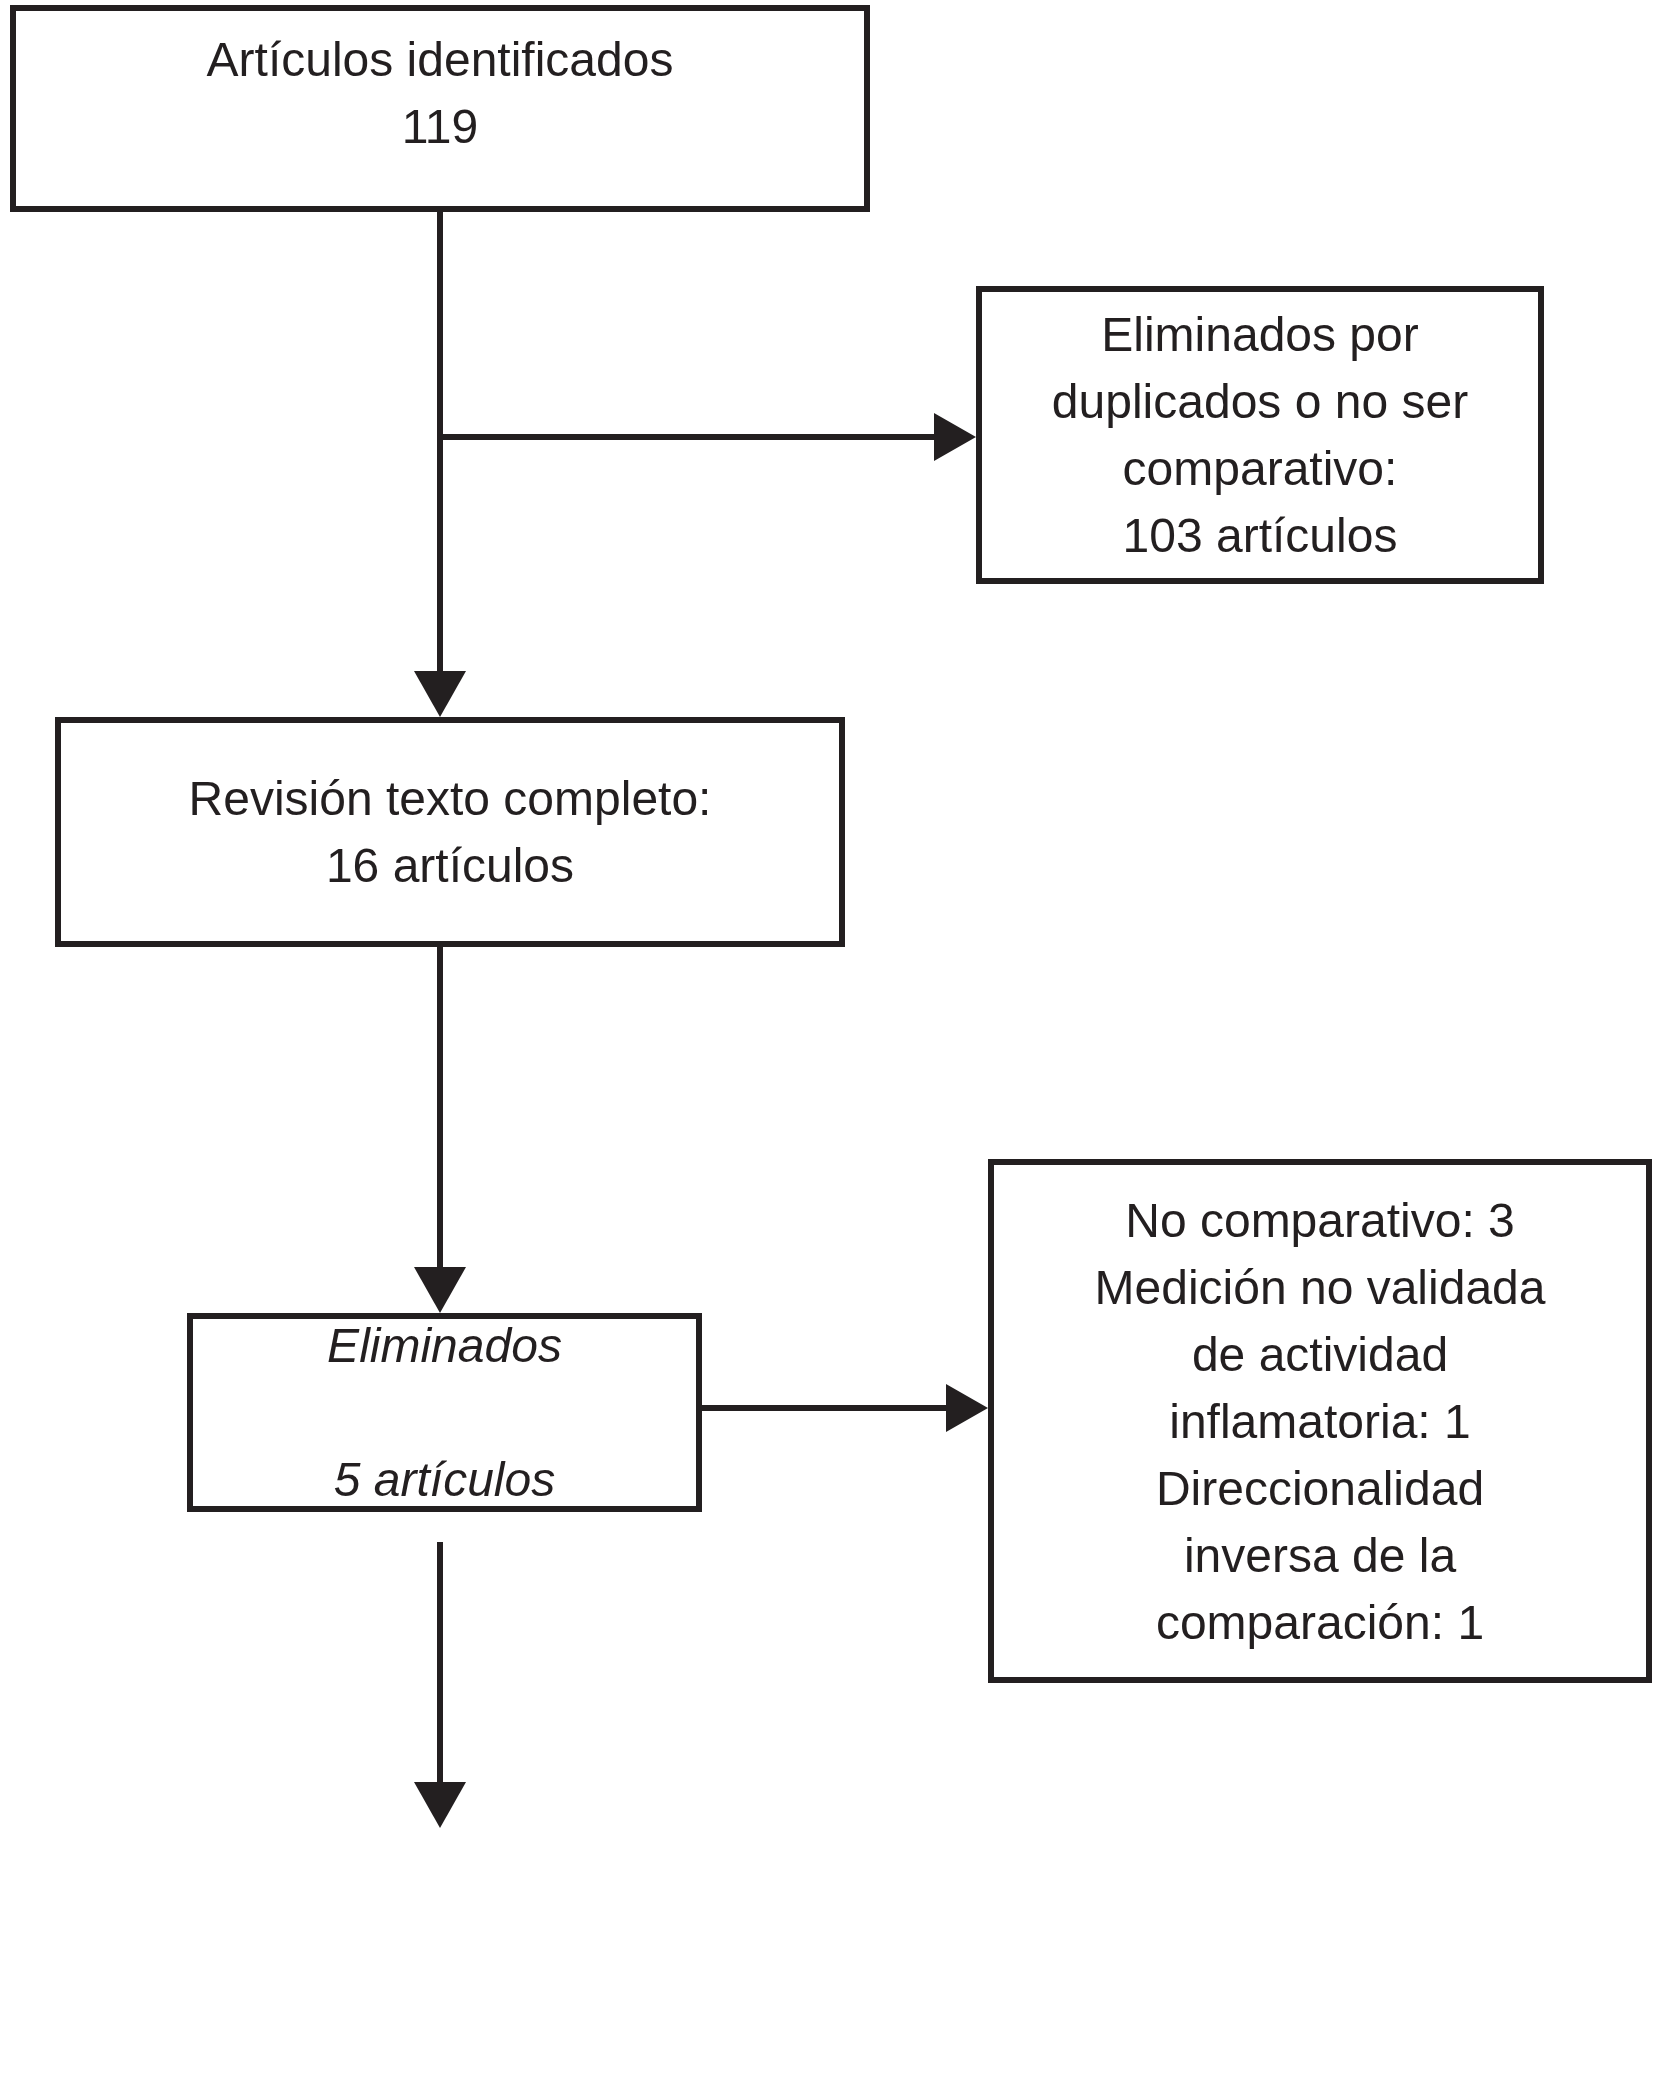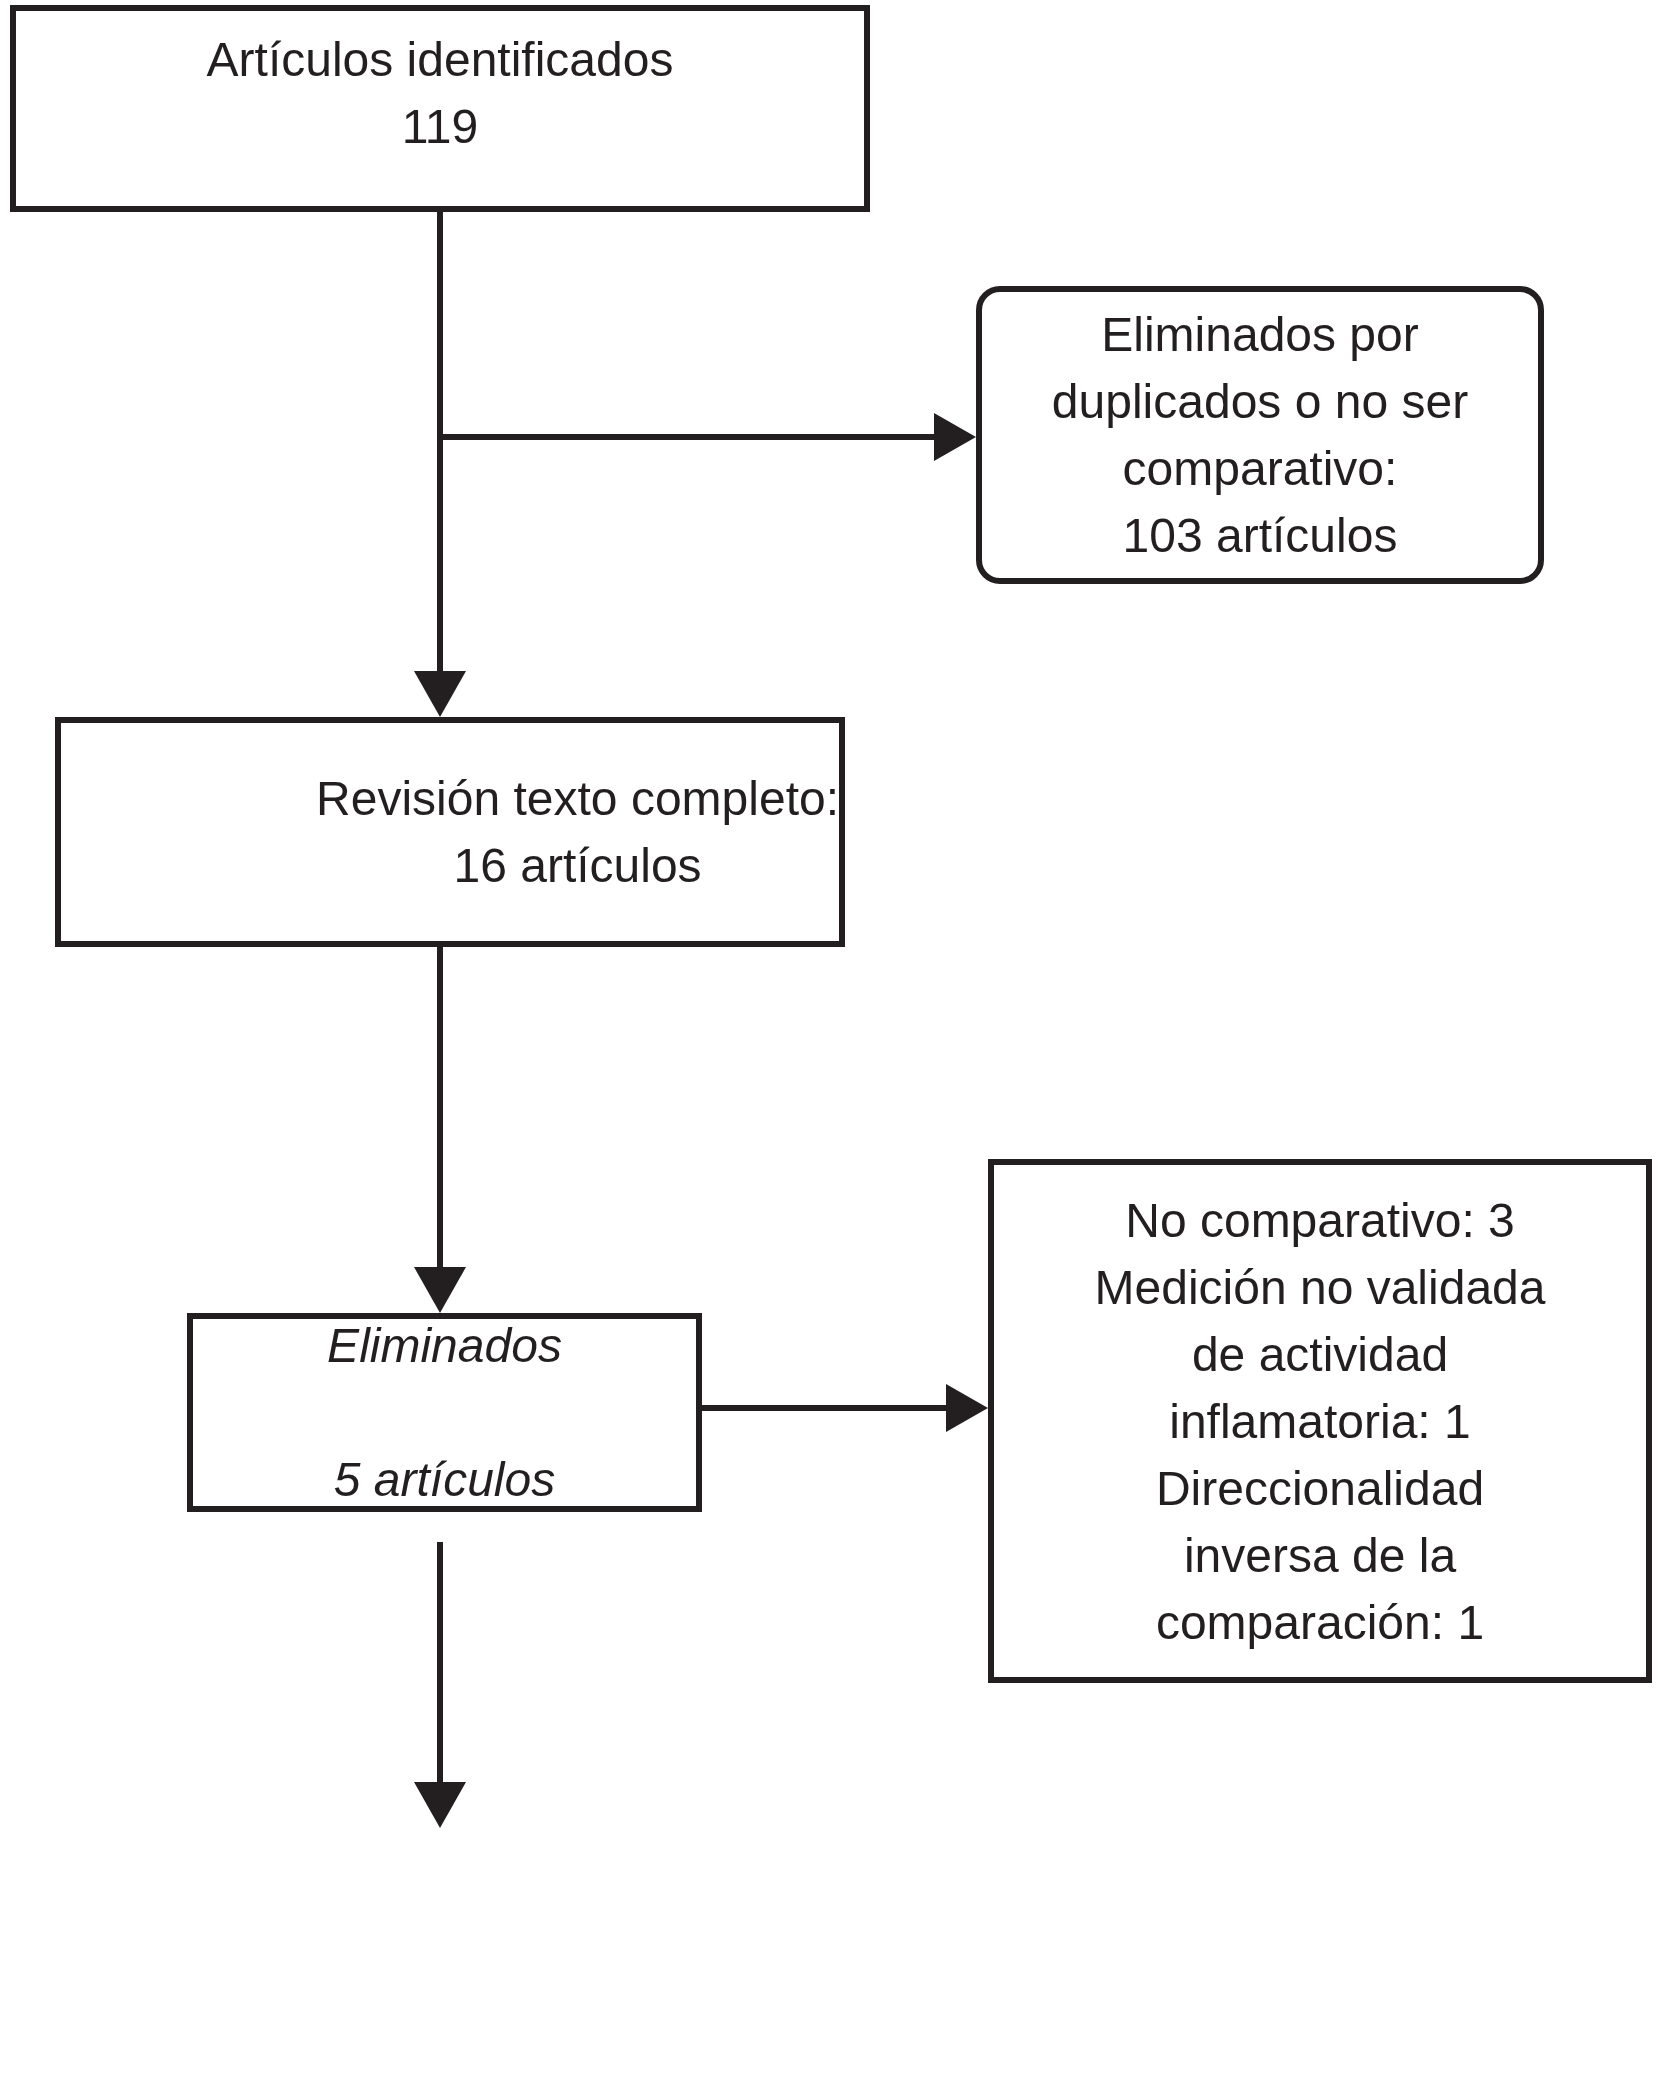--- a/index.html
+++ b/index.html
@@ -28,22 +28,22 @@
   }
   .box .txt {
     display: block;
     white-space: pre-line;
     font-size: 48px;
     line-height: 67px;
     color: #231f20;
   }
   
   .b-identified   { left: 10px;  top: 5px;    width: 860px; height: 207px; padding-bottom: 32px; }
-  .b-dup-removed  { left: 976px; top: 286px;  width: 568px; height: 298px; border-radius: 24px; }
-  .b-fulltext     { left: 55px;  top: 717px;  width: 790px; height: 230px; justify-content: flex-end; }
+  .b-dup-removed  { left: 976px; top: 286px;  width: 568px; height: 298px; }
+  .b-fulltext     { left: 55px;  top: 717px;  width: 790px; height: 230px; }
   .b-eliminated   { left: 187px; top: 1313px; width: 515px; height: 199px; font-style: italic; }
   .b-reasons      { left: 988px; top: 1143px; width: 664px; height: 524px; margin-top: 16px; }
   .b-included     { left: 25px;  top: 1828px; width: 928px; height: 244px; }
 
   
   .line {
     position: absolute;
     background: #231f20;
   }
   .v1 { left: 437px; top: 212px;  width: 6px;   height: 465px; }

